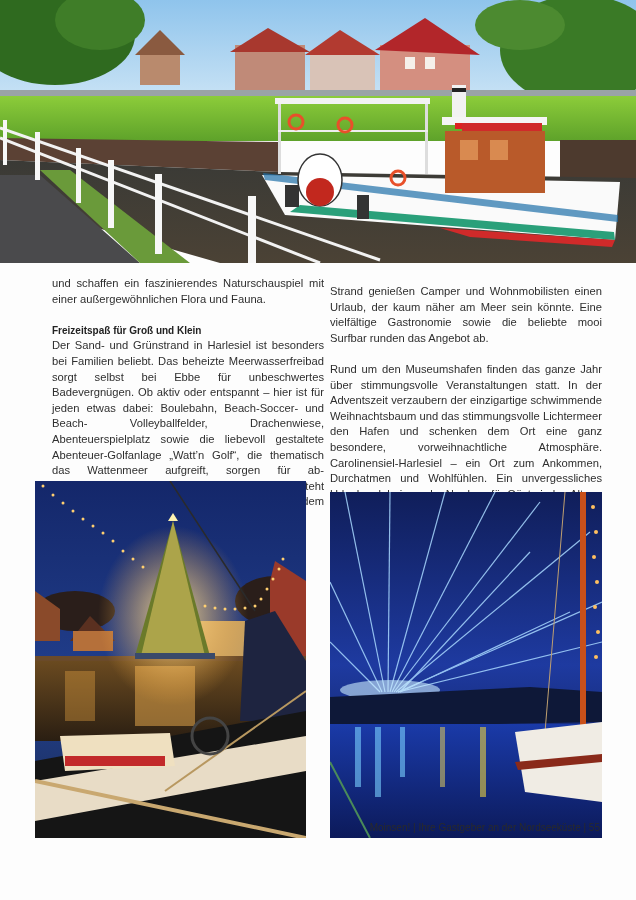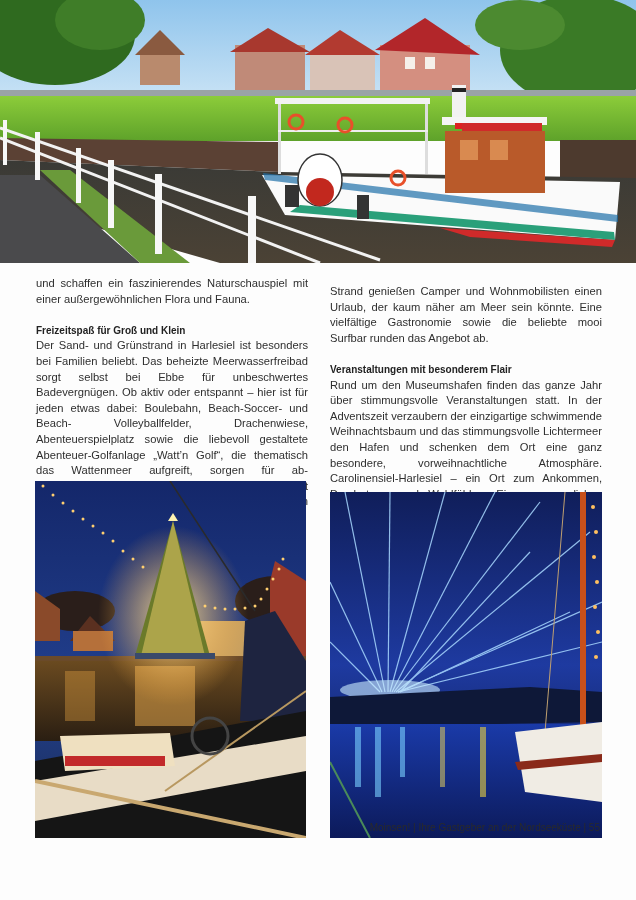--- a/index.html
+++ b/index.html
@@ -13,21 +13,21 @@
 
   #hero { left: 0; top: 0; width: 636px; height: 263px; }
   #img-xmas { left: 35px; top: 481px; width: 271px; height: 357px; }
   #img-laser { left: 330px; top: 492px; width: 272px; height: 346px; }
 
   .col {
     position: absolute; width: 272px;
     font-size: 11.2px; line-height: 15.6px; text-align: justify;
     hyphens: manual; color: #2e2e2e;
   }
-  #col-left { left: 36px; top: 276px; }
+  #col-left { left: 52px; top: 276px; }
   #col-right { left: 330px; top: 284px; }
   .col p { margin: 0 0 15.6px 0; }
   .col h3 { margin: 0; font-size: 10px; line-height: 15.6px; font-weight: bold; color: #222; }
   .col .sect p { margin: 0; }
   .col .sect { margin-bottom: 15.6px; }
 
   #footer {
     position: absolute; right: 36px; top: 822px;
     font-size: 10px; color: #2a2a2a; white-space: nowrap;
   }
@@ -130,21 +130,20 @@
   <p>und schaffen ein faszinierendes Naturschauspiel mit ei­ner außergewöhnlichen Flora und Fauna.</p>
   <div class="sect">
     <h3>Freizeitspaß für Groß und Klein</h3>
     <p>Der Sand- und Grünstrand in Harlesiel ist besonders bei Familien beliebt. Das beheizte Meerwasserfreibad sorgt selbst bei Ebbe für unbeschwertes Badevergnügen. Ob aktiv oder entspannt – hier ist für jeden etwas dabei: Boulebahn, Beach-Soccer- und Beach- Volleyballfelder, Drachenwiese, Abenteuerspielplatz sowie die liebevoll gestaltete Abenteuer-Golfanlage „Watt’n Golf“, die thematisch das Wattenmeer aufgreift, sorgen für ab­wechslungsreiche Urlaubstage. Ein Hundestrand steht ebenfalls zur Verfügung. Direkt neben dem feinsandigen</p>
   </div>
 </div>
 
 <div class="col" id="col-right">
   <p>Strand genießen Camper und Wohnmobilisten einen Ur­laub, der kaum näher am Meer sein könnte. Eine vielfälti­ge Gastronomie sowie die beliebte mooi Surfbar runden das Angebot ab.</p>
   <div class="sect">
-    <h3>Veranstaltungen mit besonderem Flair</h3>
     <p>Rund um den Museumshafen finden das ganze Jahr über stimmungsvolle Veranstaltungen statt. In der Adventszeit verzaubern der einzigartige schwimmende Weihnachts­baum und das stimmungsvolle Lichtermeer den Hafen und schenken dem Ort eine ganz besondere, vorweih­nachtliche Atmosphäre. Carolinensiel-Harlesiel – ein Ort zum Ankommen, Durchatmen und Wohlfühlen. Ein un­vergessliches Urlaubserlebnis an der Nordsee für Gäste jeden Alters.</p>
   </div>
 </div>
 
 <div class="photo" id="img-xmas" role="img" aria-label="Schwimmender Weihnachtsbaum mit Lichterketten im Museumshafen bei Nacht">
   <svg viewBox="0 0 271 357" preserveAspectRatio="none">
     <defs>
       <linearGradient id="nsky" x1="0" y1="0" x2="0" y2="1">
         <stop offset="0" stop-color="#14276a"></stop>
           <stop offset="0.6" stop-color="#22408e"></stop>

